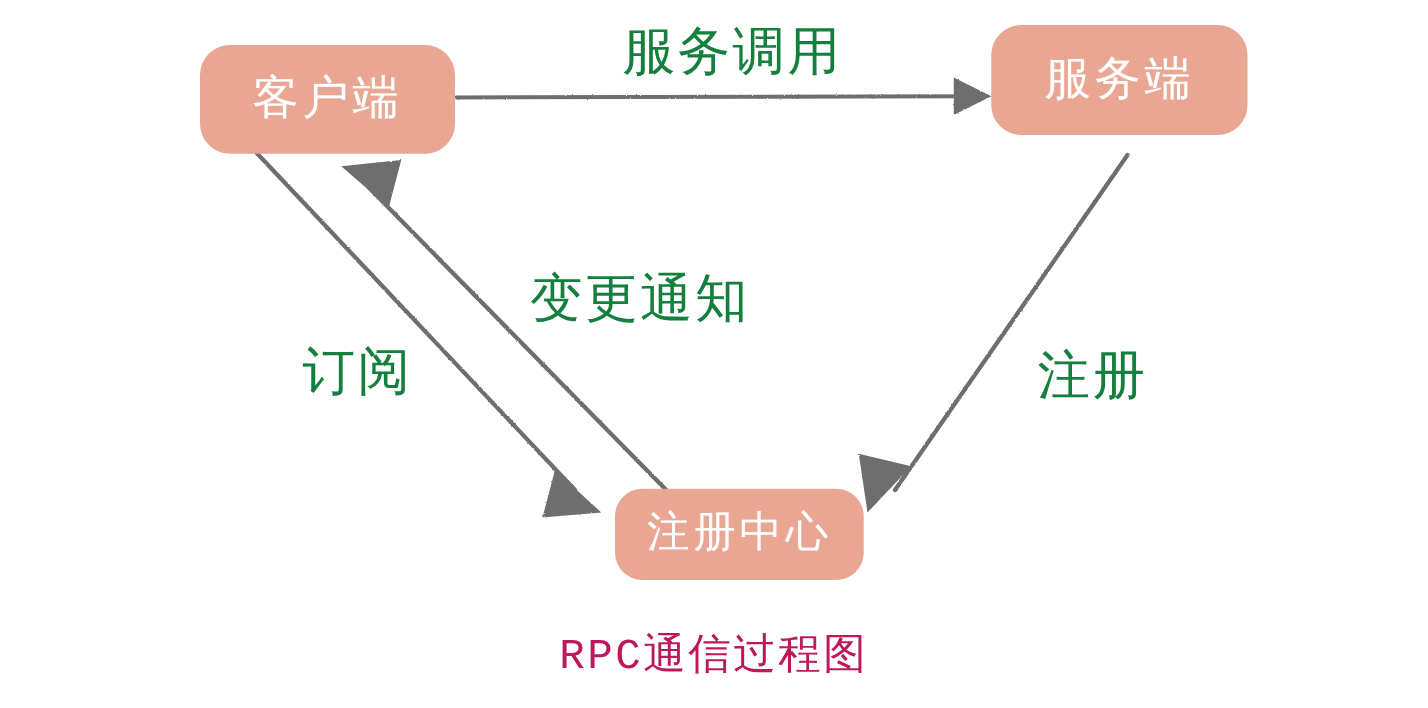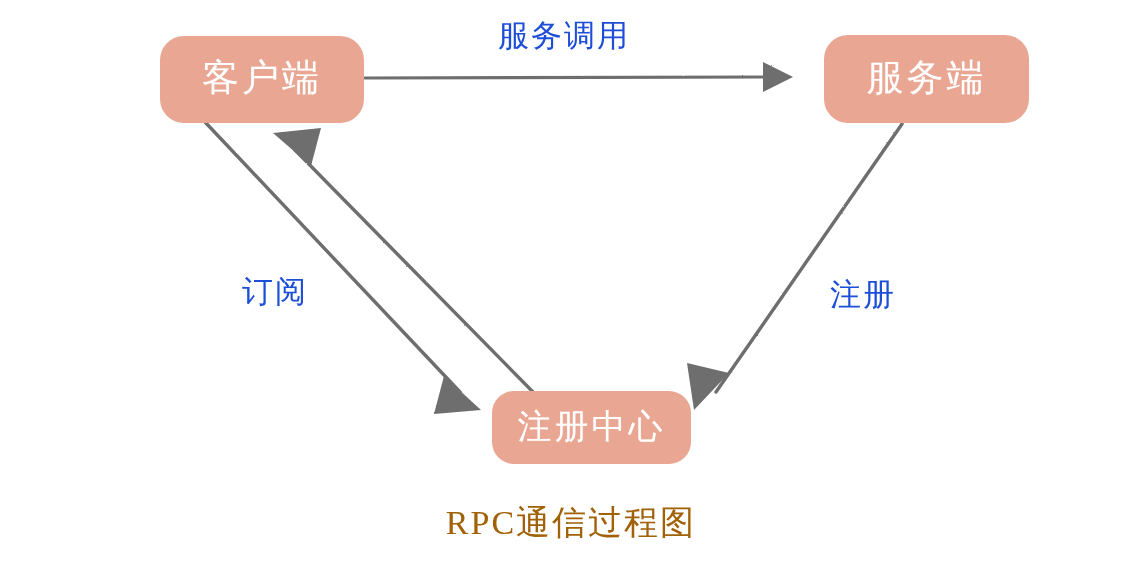--- a/index.html
+++ b/index.html
@@ -38,47 +38,47 @@
     font-weight: 400;
     box-sizing: border-box;
     z-index: 3;
     text-shadow: 0 0 1px rgba(255,255,255,0.25);
   }
   .node-label {
     line-height: 1;
     padding-bottom: 4px;
   }
   #node-client  { left: 160px; top: 36px;  width: 204px; height: 87px; }
-  #node-server  { left: 793px; top: 35px;  width: 205px; height: 88px; margin-left: 31px; }
+  #node-server  { left: 793px; top: 20px;  width: 205px; height: 88px; }
   #node-registry{ left: 492px; top: 391px; width: 199px; height: 73px; border-radius: 22px; }
   #node-registry .node-label { font-size: 34px; }
 
   .edge-label {
     position: absolute;
-    color: #1d4ed8;
+    color: #15803d;
     font-family: "DejaVu Sans", sans-serif;
-    font-size: 31px;
+    font-size: 42px;
     letter-spacing: 2px;
     white-space: nowrap;
     z-index: 4;
     line-height: 1;
   }
   #label-service-call { left: 498px; top: 20px; }
   #label-change-notify{ left: 424px; top: 218px; }
   #label-subscribe    { left: 242px; top: 276px; }
   #label-register     { left: 830px; top: 279px; }
 
   #caption {
     position: absolute;
     left: 0;
     top: 500px;
     width: 1142px;
     text-align: center;
-    color: #a16207;
-    font-family: Liberation Serif, serif;
+    color: #be185d;
+    font-family: Liberation Mono, monospace;
     font-size: 34px;
     letter-spacing: 2px;
     z-index: 2;
   }
 </style>
 </head>
 <body>
 
 <div id="canvas">
 
@@ -120,18 +120,19 @@
   </div>
 
   <div class="node" id="node-registry">
     <span class="node-label">注册中心</span>
   </div>
 
   <div class="edge-label" id="label-service-call">服务调用</div>
 
   <div class="edge-label" id="label-subscribe">订阅</div>
 
+  <div class="edge-label" id="label-change-notify">变更通知</div>
 
   <div class="edge-label" id="label-register">注册</div>
 
   <div id="caption">RPC通信过程图</div>
 
 </div>
 
 </body></html>

